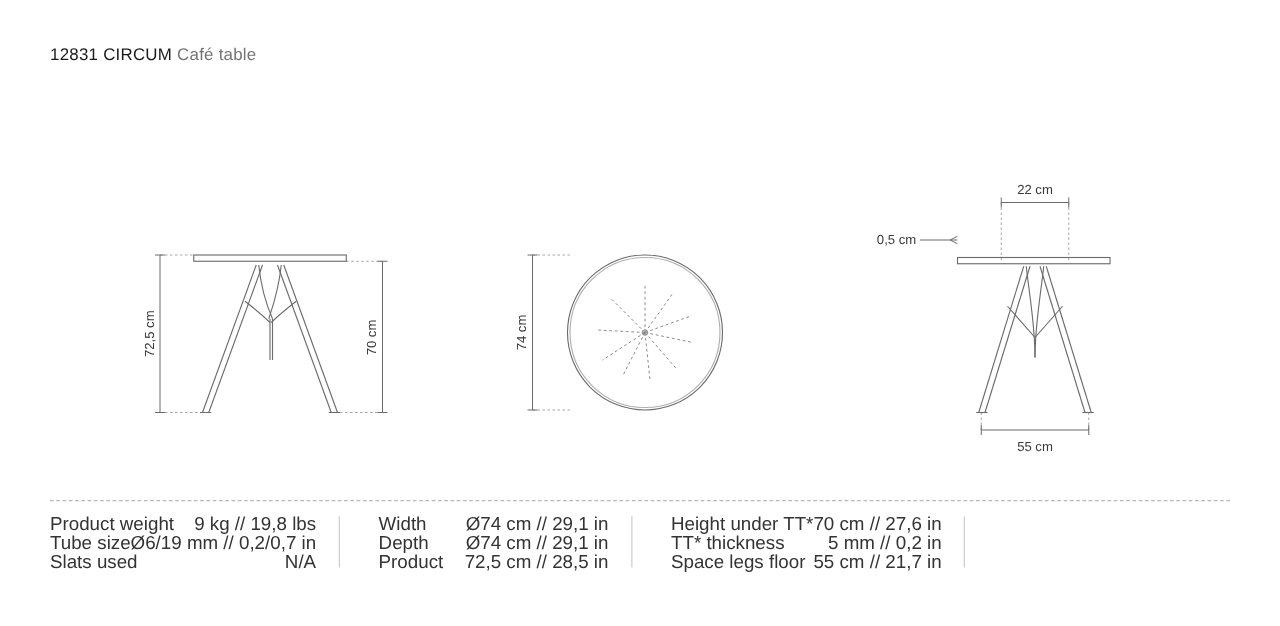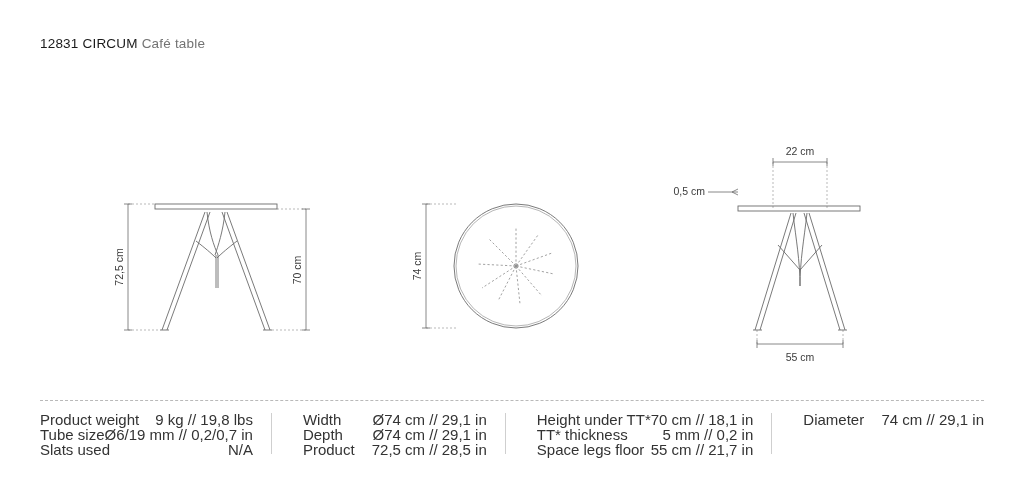--- a/index.html
+++ b/index.html
@@ -43,21 +43,21 @@
     width: 1024px;
     height: 260px;
   }
   .drawing {
     position: absolute;
     top: 0;
     height: 260px;
   }
   .view-front { left: 110px;  width: 240px; }
   .view-top   { left: 410px;  width: 200px; }
-  .view-side  { left: 660px;  width: 320px; }
+  .view-side  { left: 688px;  width: 320px; }
 
   .dimtext {
     font-size: 10.5px;
     fill: #3a3a3a;
     font-family: "Liberation Sans", sans-serif;
   }
 
   
   .specs {
     position: absolute;
@@ -265,33 +265,29 @@
       </div>
       <div class="spec-row">
         <span class="k">Product</span>
         <span class="v">72,5 cm // 28,5 in</span>
       </div>
     </div>
 
     <div class="spec-col col-2">
       <div class="spec-row">
         <span class="k">Height under TT*</span>
-        <span class="v">70 cm // 18,1 in</span>
+        <span class="v">70 cm // 27,6 in</span>
       </div>
       <div class="spec-row">
         <span class="k">TT* thickness</span>
         <span class="v">5 mm // 0,2 in</span>
       </div>
       <div class="spec-row">
         <span class="k">Space legs floor</span>
         <span class="v">55 cm // 21,7 in</span>
       </div>
     </div>
 
     <div class="spec-col col-3">
-      <div class="spec-row">
-        <span class="k">Diameter</span>
-        <span class="v">74 cm // 29,1 in</span>
-      </div>
     </div>
 
   </div>
 </div>
 
 </body></html>

